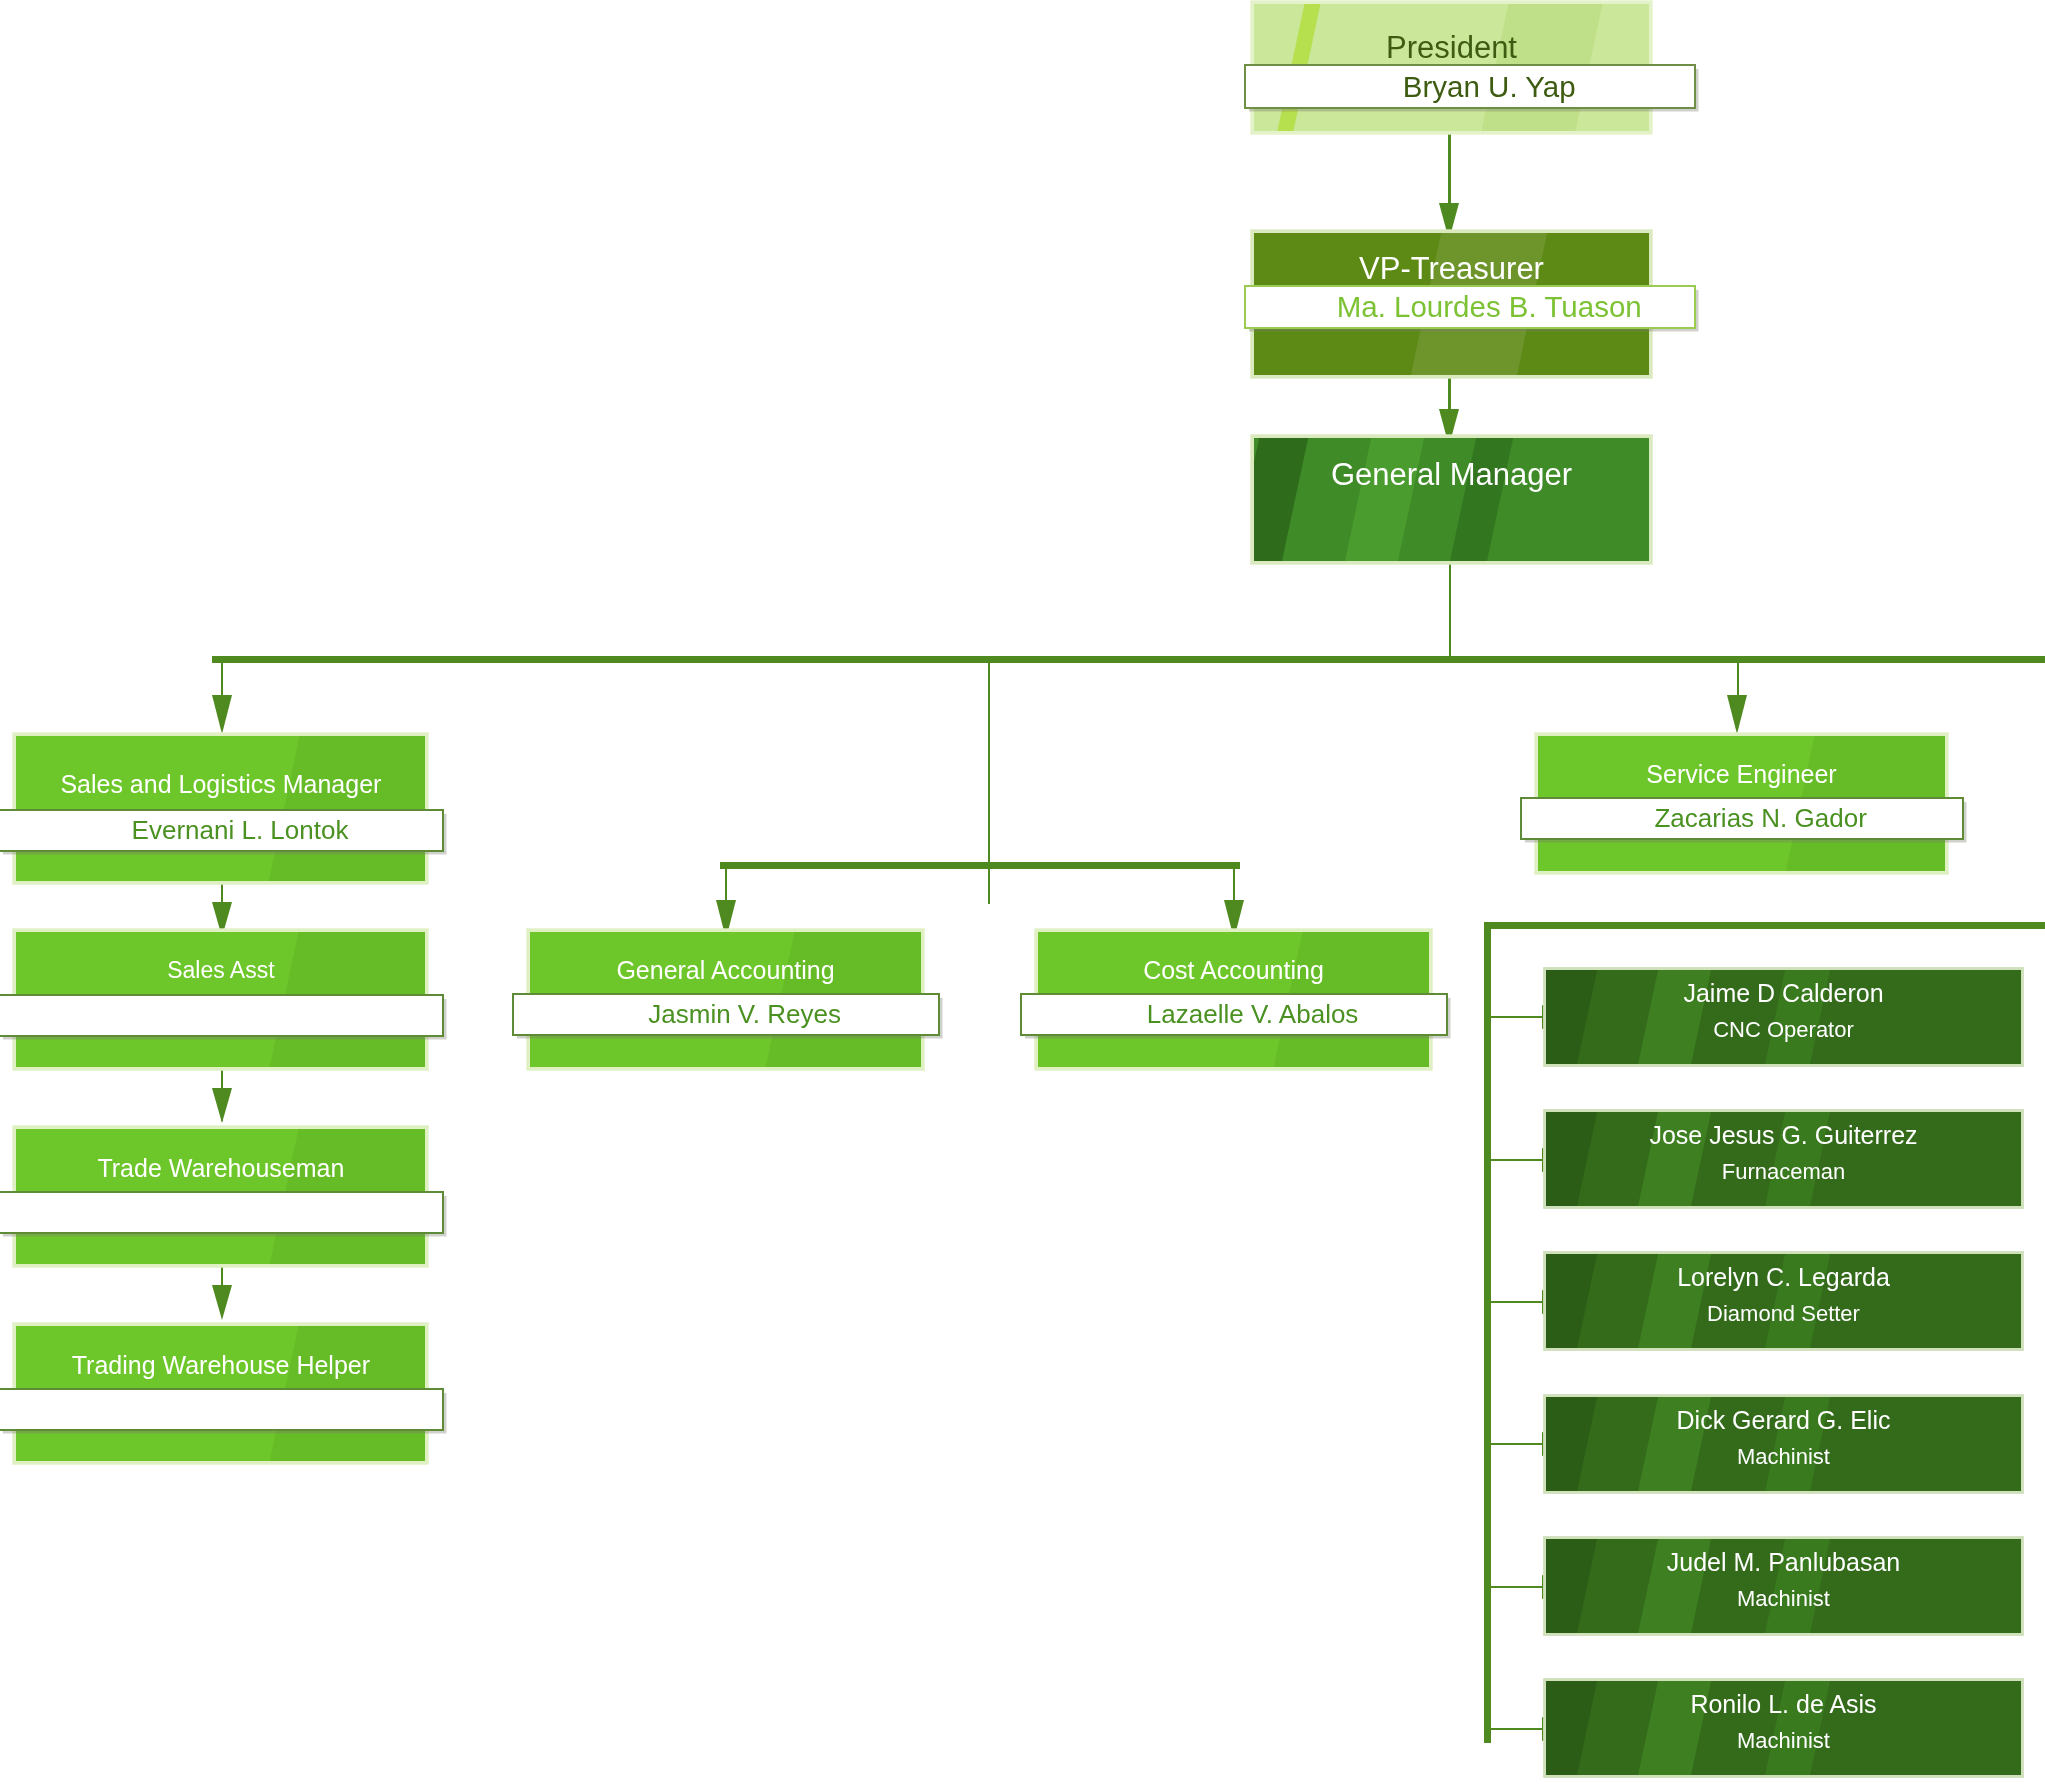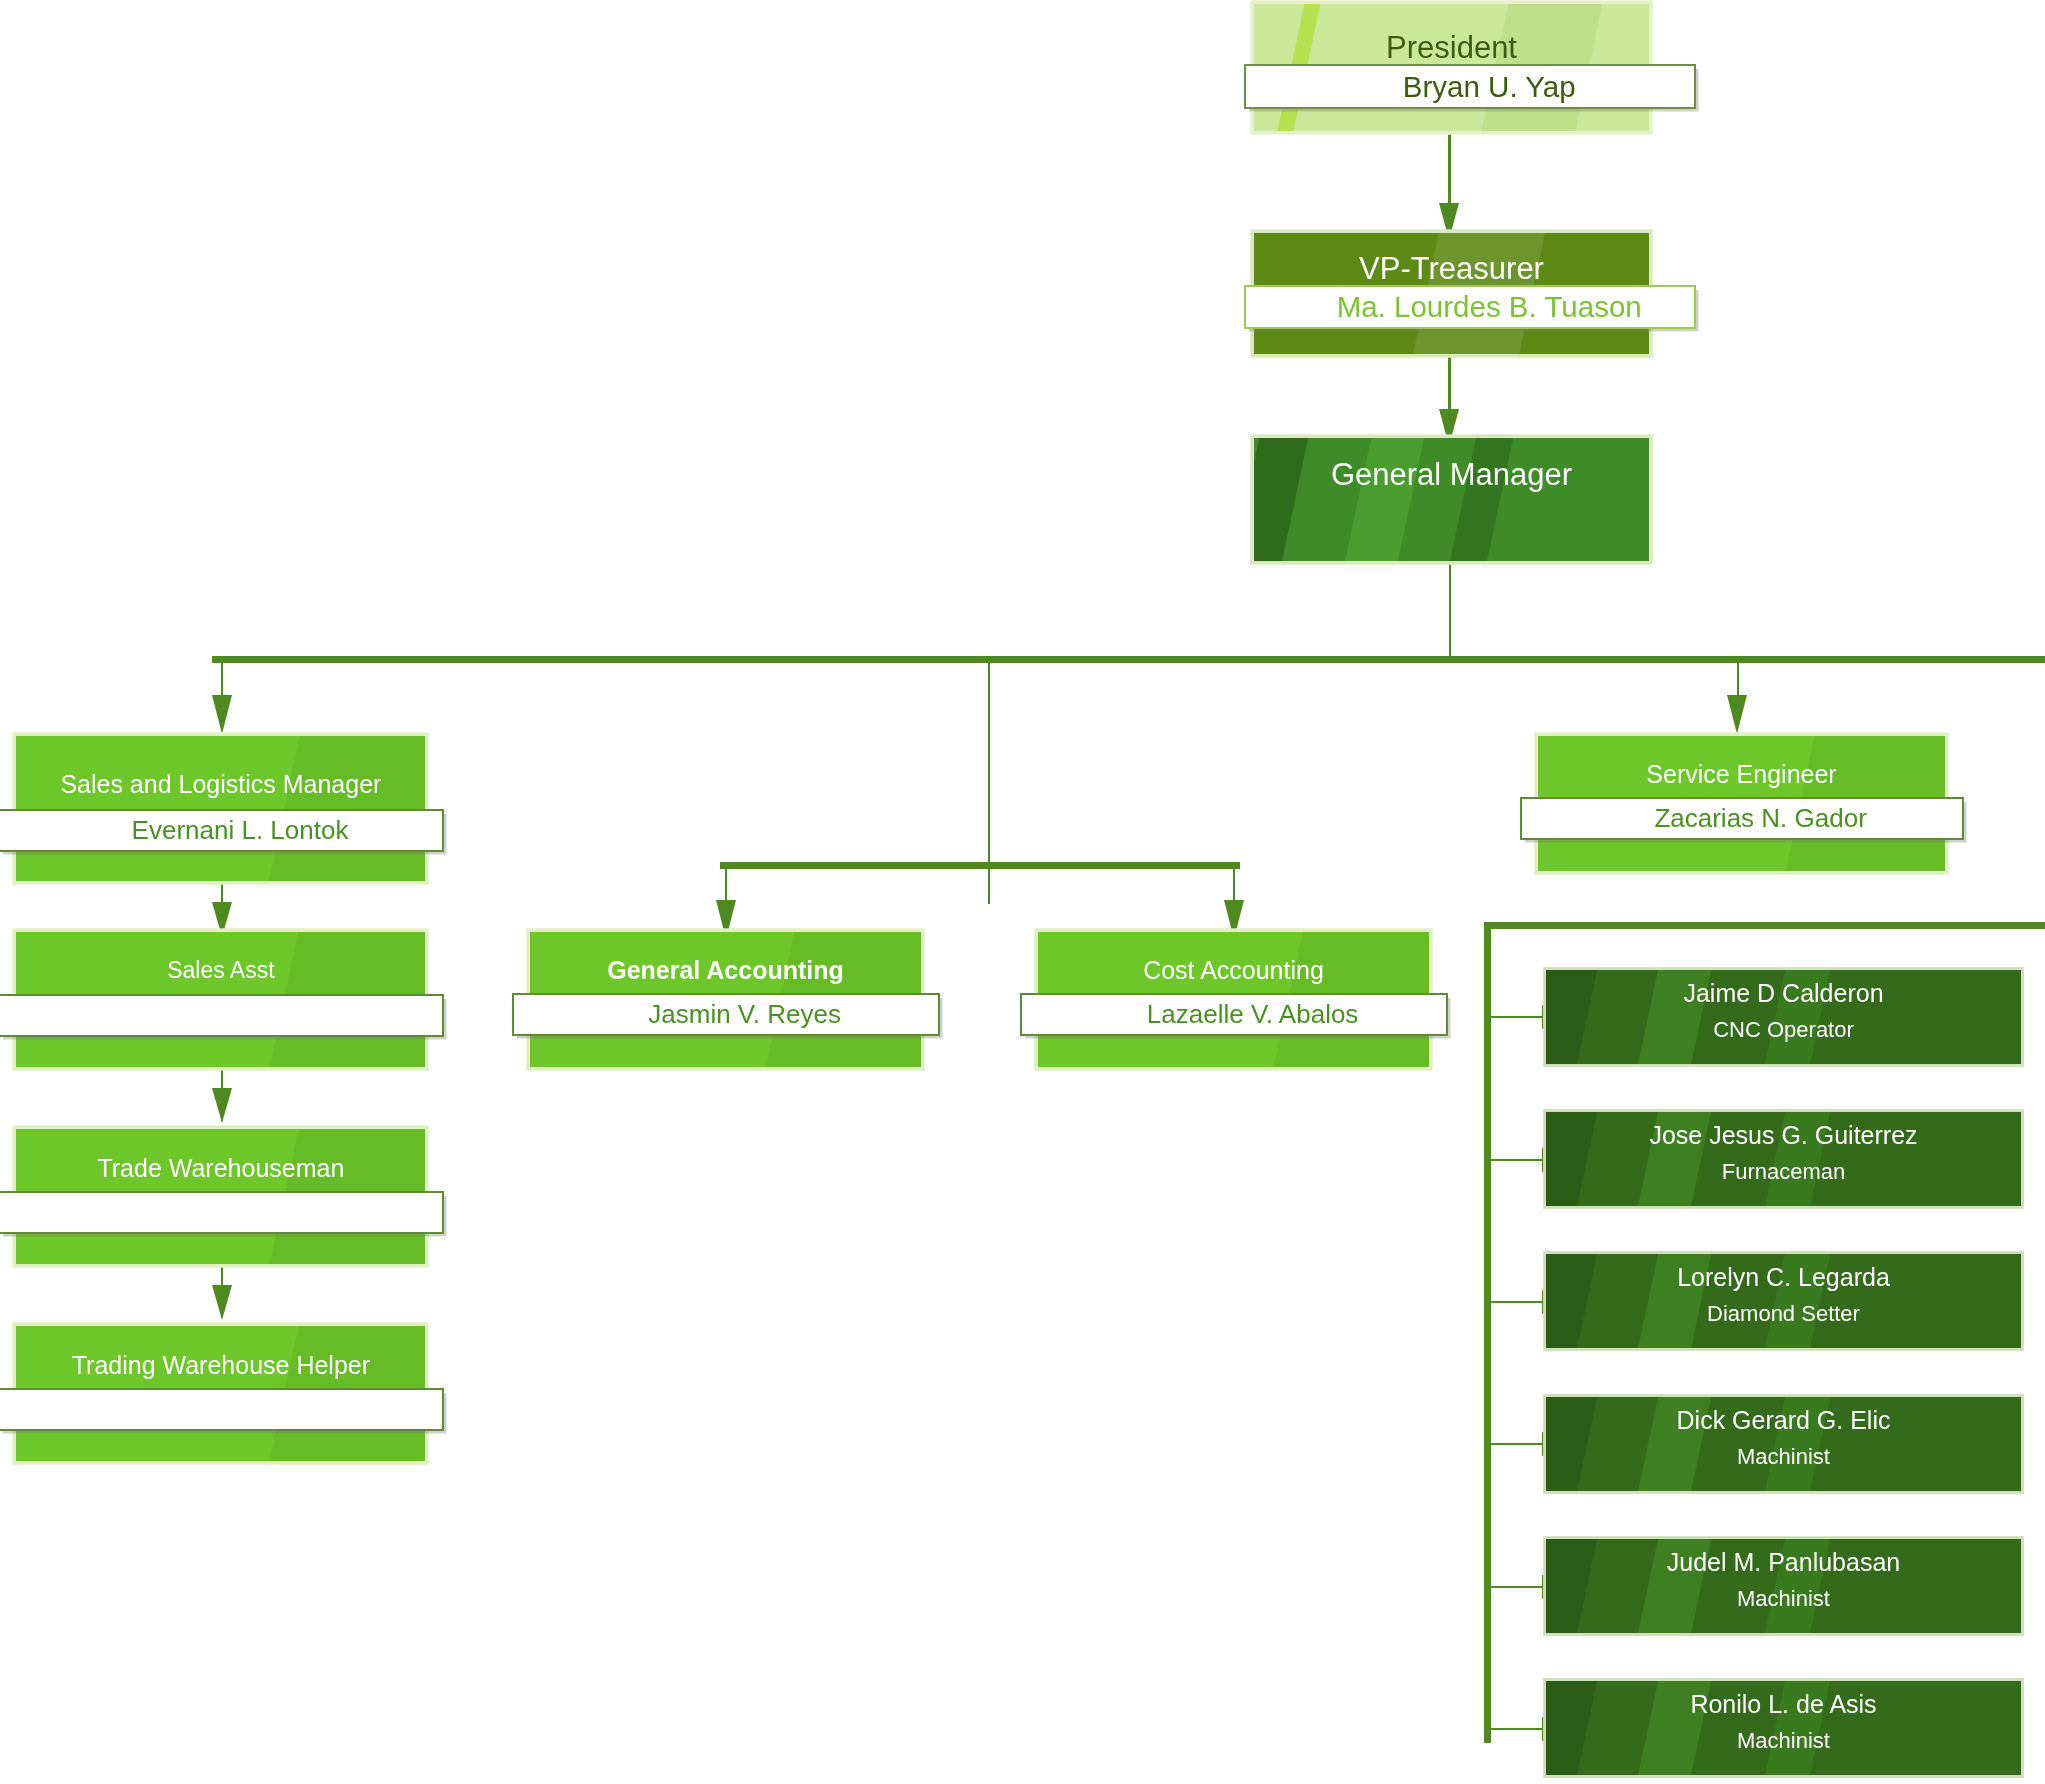--- a/index.html
+++ b/index.html
@@ -95,21 +95,21 @@
     <div class="plate" style="background:#cbe79a;box-shadow:0 0 0 3.7px #e4f2ca;">
       <div class="sheen" style="left:37px;width:16.4px;background:#b7e04f;"></div>
       <div class="sheen" style="left:241px;width:94px;background:rgba(160,210,90,0.28);"></div>
     </div>
     <div class="title" style="top:28px;font-size:31px;color:#3d5c12;">President</div>
     <div class="band" style="left:-9.8px;top:60px;width:452px;height:45px;border:2.5px solid #6f8f47;box-shadow:3.7px 3.7px 0 -1.2px rgba(120,120,110,0.35);">
       <span class="nm" style="font-size:29.5px;color:#3d5c12;">Bryan U. Yap</span>
     </div>
   </div>
 
-  <div class="node" style="left:1254px;top:233px;width:395px;height:121px;">
+  <div class="node" style="left:1254px;top:233px;width:395px;height:142px;">
     <div class="plate" style="background:#5d8a15;box-shadow:0 0 0 3.7px #dbe9bf;">
       <div class="sheen" style="left:172px;width:106px;background:rgba(255,255,255,0.10);"></div>
     </div>
     <div class="title" style="top:19.6px;font-size:31px;color:#ffffff;">VP-Treasurer</div>
     <div class="band" style="left:-9.8px;top:52px;width:452px;height:44px;border:2.5px solid #9ccb53;box-shadow:3.7px 3.7px 0 -1.2px rgba(120,120,110,0.35);">
       <span class="nm" style="font-size:29.5px;color:#7dc234;">Ma. Lourdes B. Tuason</span>
     </div>
   </div>
 
   <div class="node" style="left:1254px;top:438px;width:395px;height:123px;">
@@ -158,21 +158,21 @@
     <div class="title" style="top:26px;font-size:25px;color:#ffffff;">Trading Warehouse Helper</div>
     <div class="band" style="left:-18.4px;top:62px;width:446px;height:43px;border:2.5px solid #5f8a36;box-shadow:3.7px 3.7px 0 -1.2px rgba(120,120,110,0.35);">
       <span class="nm" style="font-size:26px;color:#4a9122;"></span>
     </div>
   </div>
 
   <div class="node" style="left:530px;top:932px;width:391px;height:135px;">
     <div class="plate" style="background:#6ec72a;box-shadow:0 0 0 3.7px #dff0c3;">
       <div class="sheen" style="left:250px;width:164px;background:rgba(60,130,25,0.16);"></div>
     </div>
-    <div class="title" style="top:25px;font-size:25px;color:#ffffff;font-weight:bold;">General Accounting</div>
+    <div class="title" style="top:25px;font-size:25px;color:#ffffff;">General Accounting</div>
     <div class="band" style="left:-18.4px;top:61px;width:428px;height:43px;border:2.5px solid #5f8a36;box-shadow:3.7px 3.7px 0 -1.2px rgba(120,120,110,0.35);">
       <span class="nm" style="font-size:26px;color:#4a9122;">Jasmin V. Reyes</span>
     </div>
   </div>
 
   <div class="node" style="left:1038px;top:932px;width:391px;height:135px;">
     <div class="plate" style="background:#6ec72a;box-shadow:0 0 0 3.7px #dff0c3;">
       <div class="sheen" style="left:250px;width:164px;background:rgba(60,130,25,0.16);"></div>
     </div>
     <div class="title" style="top:25px;font-size:25px;color:#ffffff;">Cost Accounting</div>

